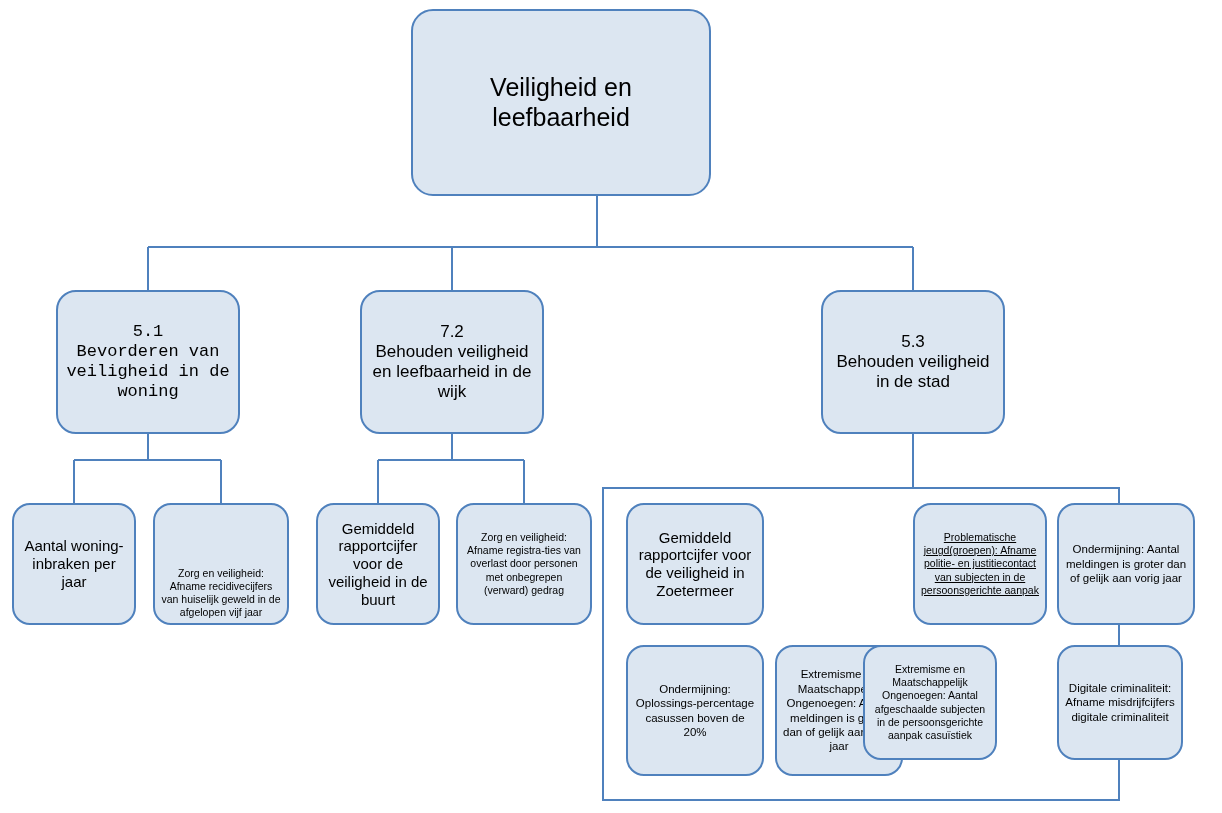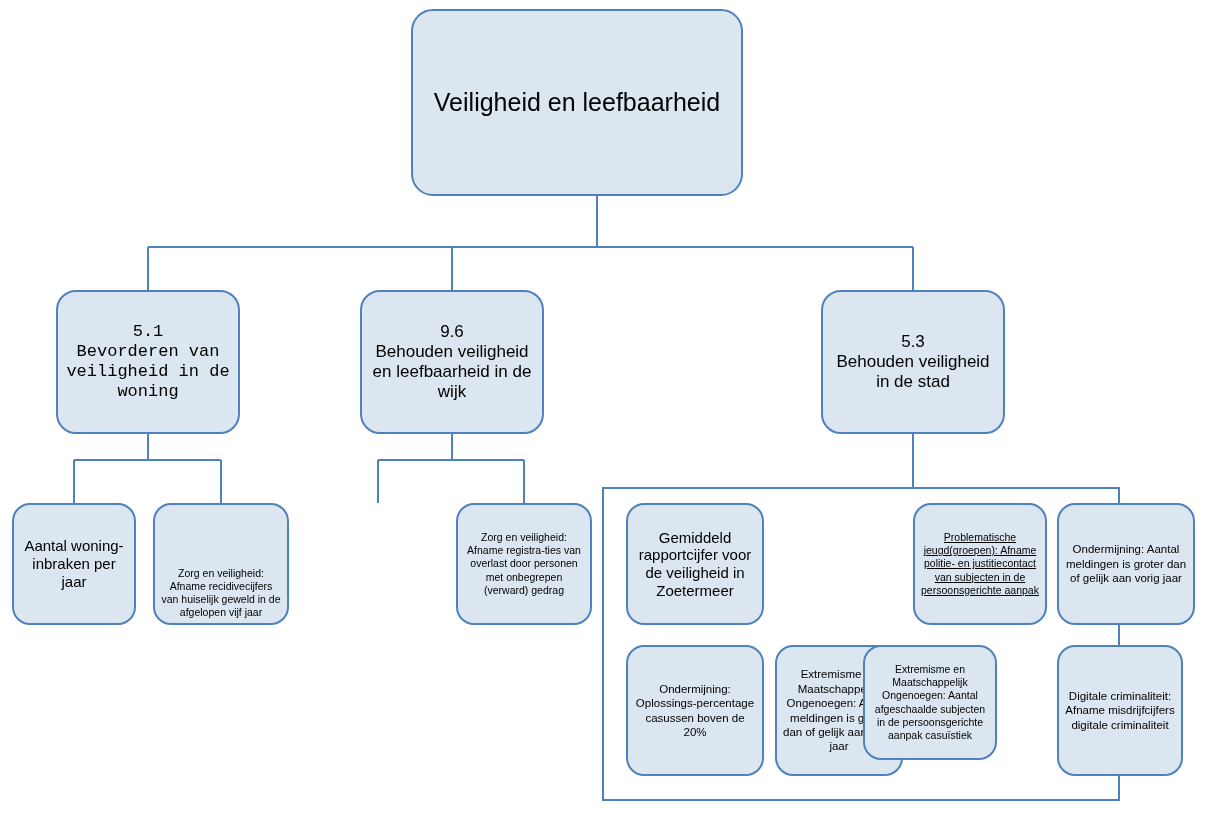--- a/index.html
+++ b/index.html
@@ -89,46 +89,49 @@
     <path d="M221 460 L221 503" stroke="#4f81bd" stroke-width="2" fill="none"></path>
 
     <path d="M452 434 L452 460" stroke="#4f81bd" stroke-width="2" fill="none"></path>
     <path d="M378 460 L524 460" stroke="#4f81bd" stroke-width="2" fill="none"></path>
     <path d="M378 460 L378 503" stroke="#4f81bd" stroke-width="2" fill="none"></path>
     <path d="M524 460 L524 503" stroke="#4f81bd" stroke-width="2" fill="none"></path>
 
     <path d="M913 434 L913 487" stroke="#4f81bd" stroke-width="2" fill="none"></path>
   </svg>
 
-  <div class="node root" style="left:411px; top:9px; width:332px; height:187px;">
+  <div class="node root" style="left:411px; top:9px; width:300px; height:187px;">
     <span>Veiligheid en leefbaarheid</span>
   </div>
 
   <div class="node level1" style="left:56px; top:290px; width:184px; height:144px;font-family:Liberation Mono, monospace;">
     <span>5.1
 Bevorderen van veiligheid in de woning</span>
   </div>
   <div class="node level1" style="left:360px; top:290px; width:184px; height:144px;">
-    <span>9.6
+    <span>7.2
 Behouden veiligheid en leefbaarheid in de wijk</span>
   </div>
   <div class="node level1" style="left:821px; top:290px; width:184px; height:144px;">
     <span>5.3
 Behouden veiligheid in de stad</span>
   </div>
 
   <div class="group-box" style="left:602px; top:487px; width:518px; height:314px;"></div>
 
   <div class="node leaf-big" style="left:12px; top:503px; width:124px; height:122px;">
     <span>Aantal woning-inbraken per jaar</span>
   </div>
   <div class="node leaf-tiny" style="left:153px; top:503px; width:136px; height:122px;align-items:flex-end;">
     <span>Zorg en veiligheid: Afname recidivecijfers van huiselijk geweld in de afgelopen vijf jaar</span>
   </div>
 
+  <div class="node leaf-big" style="left:316px; top:503px; width:124px; height:122px;">
+    <span>Gemiddeld rapportcijfer voor de veiligheid in de buurt</span>
+  </div>
   <div class="node leaf-tiny" style="left:456px; top:503px; width:136px; height:122px;">
     <span>Zorg en veiligheid: Afname registra-ties van overlast door personen met onbegrepen (verward) gedrag</span>
   </div>
 
   <div class="node leaf-big" style="left:626px; top:503px; width:138px; height:122px;">
     <span>Gemiddeld rapportcijfer voor de veiligheid in Zoetermeer</span>
   </div>
   <div class="node leaf-tiny" style="left:913px; top:503px; width:134px; height:122px;text-decoration:underline;">
     <span>Problematische jeugd(groepen): Afname politie- en justitiecontact van subjecten in de persoonsgerichte aanpak</span>
   </div>
@@ -138,17 +141,17 @@
 
   <div class="node leaf-small" style="left:626px; top:645px; width:138px; height:131px;">
     <span>Ondermijning: Oplossings-percentage casussen boven de 20%</span>
   </div>
   <div class="node leaf-small" style="left:775px; top:645px; width:128px; height:131px;">
     <span>Extremisme en Maatschappelijk Ongenoegen: Aantal meldingen is groter dan of gelijk aan vorig jaar</span>
   </div>
   <div class="node leaf-tiny" style="left:863px; top:645px; width:134px; height:115px;">
     <span>Extremisme en Maatschappelijk Ongenoegen: Aantal afgeschaalde subjecten in de persoonsgerichte aanpak casuïstiek</span>
   </div>
-  <div class="node leaf-small" style="left:1057px; top:645px; width:126px; height:131px;">
+  <div class="node leaf-small" style="left:1057px; top:645px; width:126px; height:115px;">
     <span>Digitale criminaliteit: Afname misdrijfcijfers digitale criminaliteit</span>
   </div>
 
 </div>
 
 </body></html>

